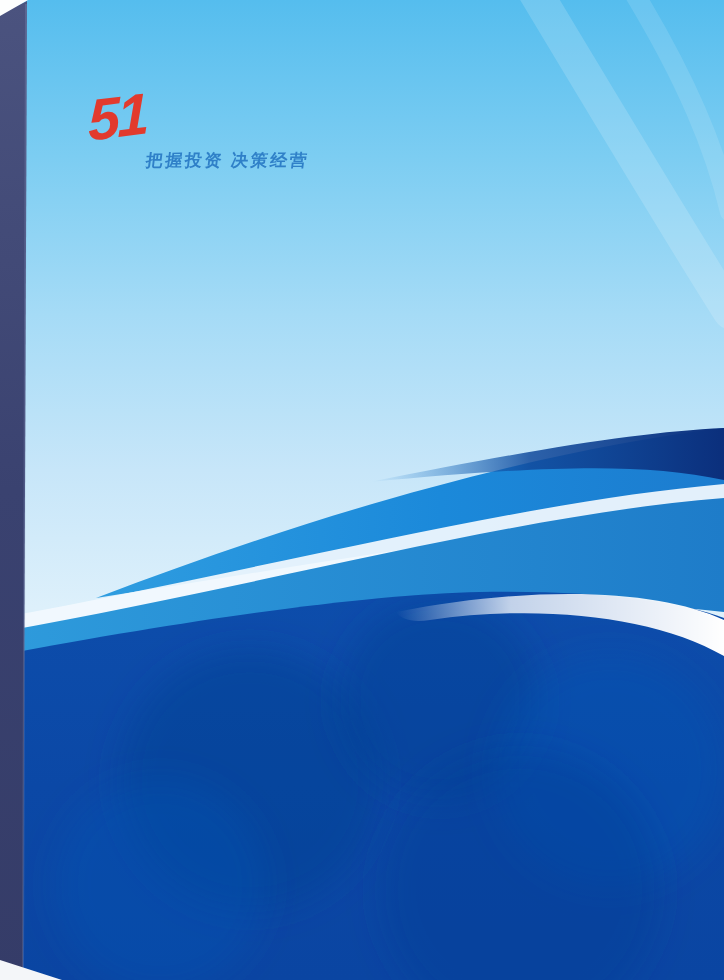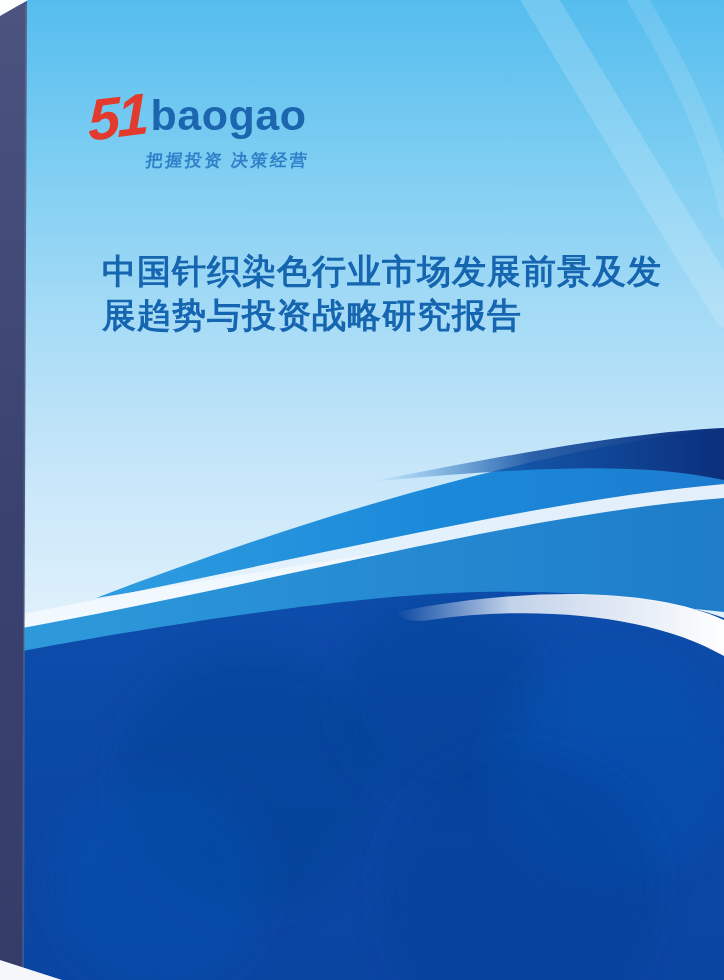--- a/index.html
+++ b/index.html
@@ -150,20 +150,18 @@
     <polygon points="0,14 27,1 23,980 0,980" fill="url(#gradSpine)"></polygon>
     <line x1="26" y1="4" x2="23" y2="978" stroke="#8c9ac4" stroke-opacity="0.25" stroke-width="2"></line>
 
     <polygon points="0,0 28,0 0,16" fill="#fdfefe"></polygon>
     <polygon points="0,960 62,980 0,980" fill="#f4f6f9"></polygon>
   </svg>
 
   <div class="logo">
     <div class="logo-row">
       <span class="logo-51">51</span>
-      <span class="logo-baogao">baogao</span>
     </div>
     <div class="logo-tagline">把握投资 决策经营</div>
   </div>
 
-  <div class="title">中国针织染色行业市场发展前景及发展趋势与投资战略研究报告</div>
 
 </div>
 
 </body></html>

